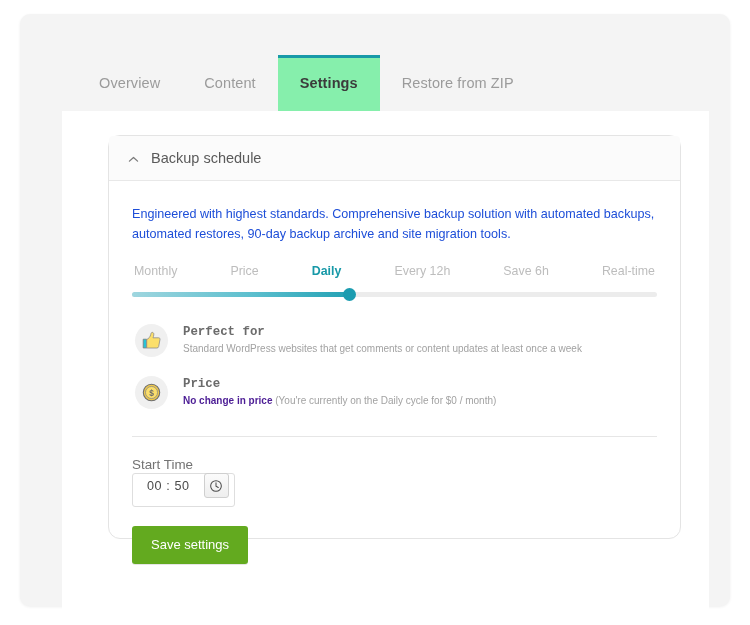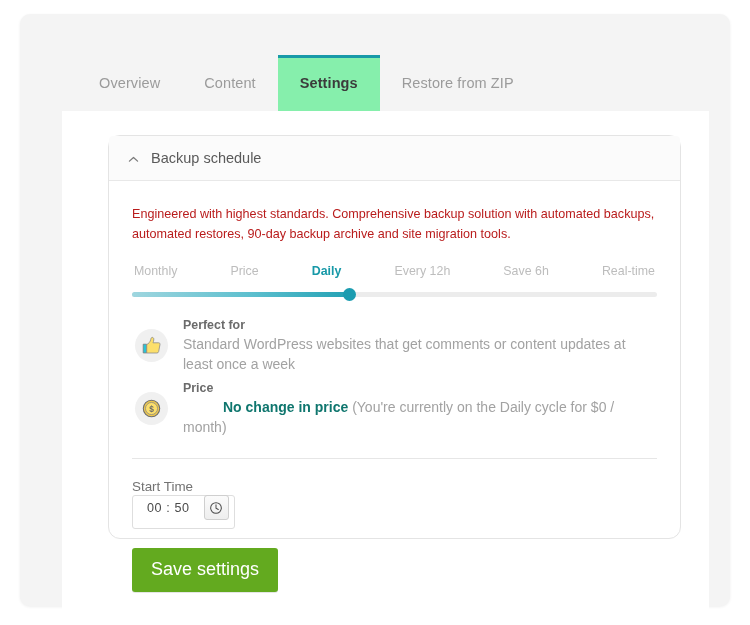--- a/index.html
+++ b/index.html
@@ -103,21 +103,21 @@
     font-size: 14.5px;
     color: #5a5a5a;
   }
   #backup-panel-body {
     padding: 24px 23px 0 23px;
   }
 
   .description {
     font-size: 12.6px;
     line-height: 1.55;
-    color: #b91c1c;
+    color: #1d4ed8;
     margin: 0 0 20px 0;
     max-width: 528px;
   }
 
   
   #slider-block { margin-bottom: 18px; text-align: center; }
   #slider-labels {
     display: flex;
     justify-content: space-between;
     font-size: 12.4px;
@@ -179,30 +179,30 @@
     display: flex;
     align-items: center;
     justify-content: center;
   }
   .info-text { padding-top: 1px; }
   .info-title {
     font-size: 12.4px;
     font-weight: bold;
     color: #6b6b6b;
     margin-bottom: 3px;
+    font-family: Liberation Mono, monospace;
   }
   .info-desc {
-    font-size: 14px;
+    font-size: 10px;
     color: #a2a2a2;
     line-height: 1.4;
   }
   .info-desc .strong {
     font-weight: bold;
-    color: #0f766e;
-    margin-left: 40px;
+    color: #4c1d95;
   }
 
   
   #divider {
     height: 1px;
     background: #e6e6e6;
     margin: 21px 0 0 0;
   }
 
   
@@ -241,21 +241,21 @@
     padding: 0;
   }
   #clock-icon { width: 14px; height: 14px; color: #4a4a4a; }
 
   
   #save-settings-button {
     margin-top: 19px;
     display: inline-block;
     background: #63aa1f;
     color: #ffffff;
-    font-size: 18px;
+    font-size: 13px;
     border: none;
     border-radius: 3px;
     padding: 11px 19px 12px 19px;
     cursor: pointer;
     font-family: "Liberation Sans", sans-serif;
     box-shadow: 0 1px 0 rgba(0,0,0,0.10);
   }
 </style>
 </head>
 <body>

